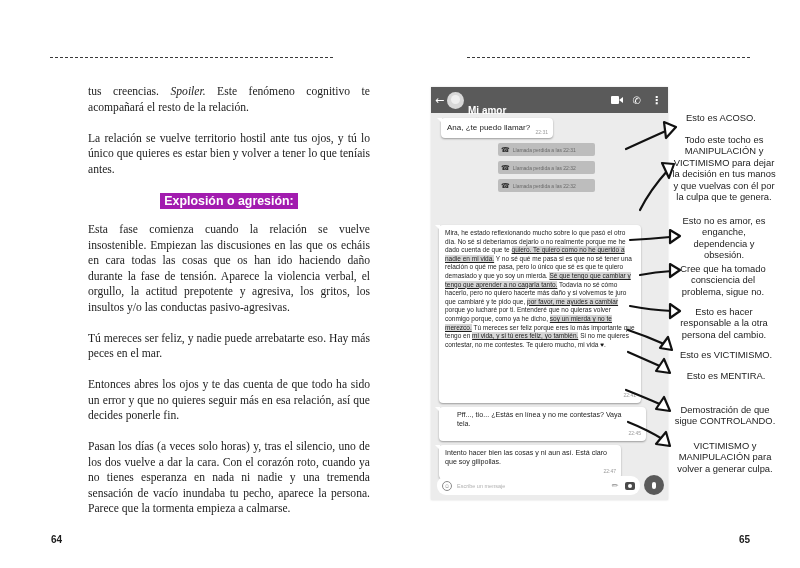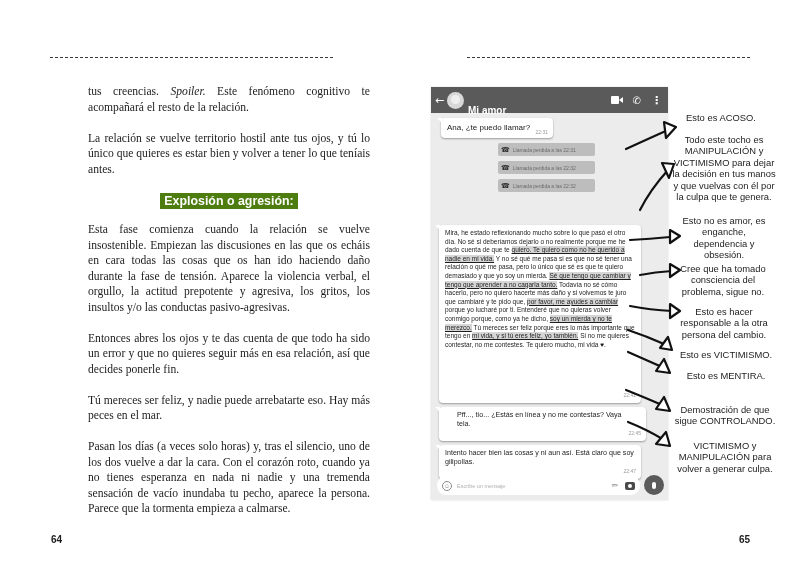--- a/index.html
+++ b/index.html
@@ -7,21 +7,21 @@
   body { position: relative; font-family: "Liberation Serif", "DejaVu Serif", serif; color: #1c1c1c; }
 
   .dash-rule { position: absolute; top: 57px; height: 0; border-top: 1.6px dashed #3a3a3a; }
   .dash-left { left: 50px; width: 283px; }
   .dash-right { left: 467px; width: 283px; }
 
   .left-page { position: absolute; left: 52px; top: 84px; width: 282px; font-size: 11.6px; line-height: 15.5px; text-align: justify; margin-left: 36px; }
   .left-page p { margin-bottom: 15.5px; }
   .left-page p:last-child { margin-bottom: 0; }
   .section-heading-wrap { text-align: center; margin: 0 0 13px 0; }
-  .section-heading { display: inline-block; background: #4d7c0f; color: #ffffff; font-family: "Liberation Sans", "DejaVu Sans", sans-serif; font-weight: bold; font-size: 12.4px; line-height: 14px; padding: 1px 4px 1px 4px; }
+  .section-heading { display: inline-block; background: #a21caf; color: #ffffff; font-family: "Liberation Sans", "DejaVu Sans", sans-serif; font-weight: bold; font-size: 12.4px; line-height: 14px; padding: 1px 4px 1px 4px; }
 
   .page-num { position: absolute; top: 534px; font-family: "Liberation Sans", "DejaVu Sans", sans-serif; font-weight: bold; font-size: 10px; color: #1c1c1c; }
   .page-num-left { left: 51px; }
   .page-num-right { left: 739px; }
 
   
   .phone { position: absolute; left: 431px; top: 87px; width: 237px; height: 413px; background: #ececec; overflow: hidden; box-shadow: 0 0 2px rgba(0,0,0,0.15); }
   .phone-header { height: 26px; background: #5a5a5a; display: flex; align-items: center; padding: 0 6px 0 4px; color: #fff; }
   .back-icon { font-family: "DejaVu Sans", sans-serif; font-size: 11px; width: 9px; }
   .avatar { width: 17px; height: 17px; border-radius: 50%; background: #d8d8d8; margin: 0 4px 0 3px; position: relative; overflow: hidden; }
@@ -37,21 +37,21 @@
   .more-icon { font-family: "DejaVu Sans", sans-serif; font-weight: bold; font-size: 11px; color: #fff; }
 
   .chat { position: absolute; left: 0; top: 26px; width: 237px; }
   .bubble { position: absolute; background: #ffffff; border-radius: 4px; box-shadow: 0 1px 2px rgba(0,0,0,0.35); font-family: "Liberation Sans", "DejaVu Sans", sans-serif; color: #1c1c1c; }
   .bubble .time { position: absolute; right: 5px; bottom: 3px; font-size: 5px; color: #9a9a9a; }
   .bubble::before { content: ""; position: absolute; left: -4px; top: 0; border-style: solid; border-width: 0 5px 5px 0; border-color: transparent #fff transparent transparent; }
 
   .b1 { left: 10px; top: 5px; width: 112px; height: 20px; font-size: 8px; padding: 5px 6px; }
   .b2 { left: 8px; top: 112px; width: 202px; height: 178px; font-size: 6.5px; line-height: 8.6px; padding: 4px 6px; }
   .b3 { left: 8px; top: 294px; width: 207px; height: 34px; font-size: 7.1px; line-height: 9px; padding: 4px 18px; }
-  .b4 { left: 8px; top: 332px; width: 202px; height: 34px; font-size: 7.1px; line-height: 9px; padding: 4px 6px; }
+  .b4 { left: 8px; top: 332px; width: 182px; height: 34px; font-size: 7.1px; line-height: 9px; padding: 4px 6px; }
   .hl { background: #d6d6d6; }
   .ul { text-decoration: underline; }
 
   .missed { position: absolute; left: 67px; width: 97px; height: 13px; background: #bdbdbd; border-radius: 2px; font-family: "Liberation Sans", "DejaVu Sans", sans-serif; font-size: 5px; color: #6a6a6a; display: flex; align-items: center; padding-left: 3px; gap: 3px; }
   .missed-icon { font-family: "DejaVu Sans", sans-serif; font-size: 7px; color: #333; font-weight: bold; }
   .m1 { top: 30px; }
   .m2 { top: 48px; }
   .m3 { top: 66px; }
 
   .input-bar { position: absolute; left: 6px; top: 389px; width: 203px; height: 19px; background: #ffffff; border-radius: 9px; display: flex; align-items: center; padding: 0 5px; font-family: "Liberation Sans", "DejaVu Sans", sans-serif; }
@@ -84,22 +84,22 @@
 <div class="dash-rule dash-left"></div>
 <div class="dash-rule dash-right"></div>
 
 <div class="left-page">
   <p><span>tus creencias. </span><em>Spoiler.</em><span> Este fenómeno cognitivo te acompañará el resto de la relación.</span></p>
   <p>La relación se vuelve territorio hostil ante tus ojos, y tú lo único que quieres es estar bien y volver a tener lo que teníais antes.</p>
   <div class="section-heading-wrap">
     <span class="section-heading">Explosión o agresión:</span>
   </div>
   <p>Esta fase comienza cuando la relación se vuelve insostenible. Empiezan las discusiones en las que os echáis en cara todas las cosas que os han ido haciendo daño durante la fase de tensión. Aparece la violencia verbal, el orgullo, la actitud prepotente y agresiva, los gritos, los insultos y/o las conductas pasivo-agresivas.</p>
+  <p>Tú mereces ser feliz, y nadie puede arrebatarte eso. Hay más peces en el mar.</p>
   <p>Entonces abres los ojos y te das cuenta de que todo ha sido un error y que no quieres seguir más en esa relación, así que decides ponerle fin.</p>
-  <p>Tú mereces ser feliz, y nadie puede arrebatarte eso. Hay más peces en el mar.</p>
   <p>Pasan los días (a veces solo horas) y, tras el silencio, uno de los dos vuelve a dar la cara. Con el corazón roto, cuando ya no tienes esperanza en nada ni nadie y una tremenda sensación de vacío inundaba tu pecho, aparece la persona. Parece que la tormenta empieza a calmarse.</p>
 </div>
 <div class="page-num page-num-left">64</div>
 
 <div class="phone">
   <div class="phone-header">
     <span class="back-icon">←</span>
     <span class="avatar"></span>
     <div class="contact">
       <span class="contact-name">Mi amor</span>

